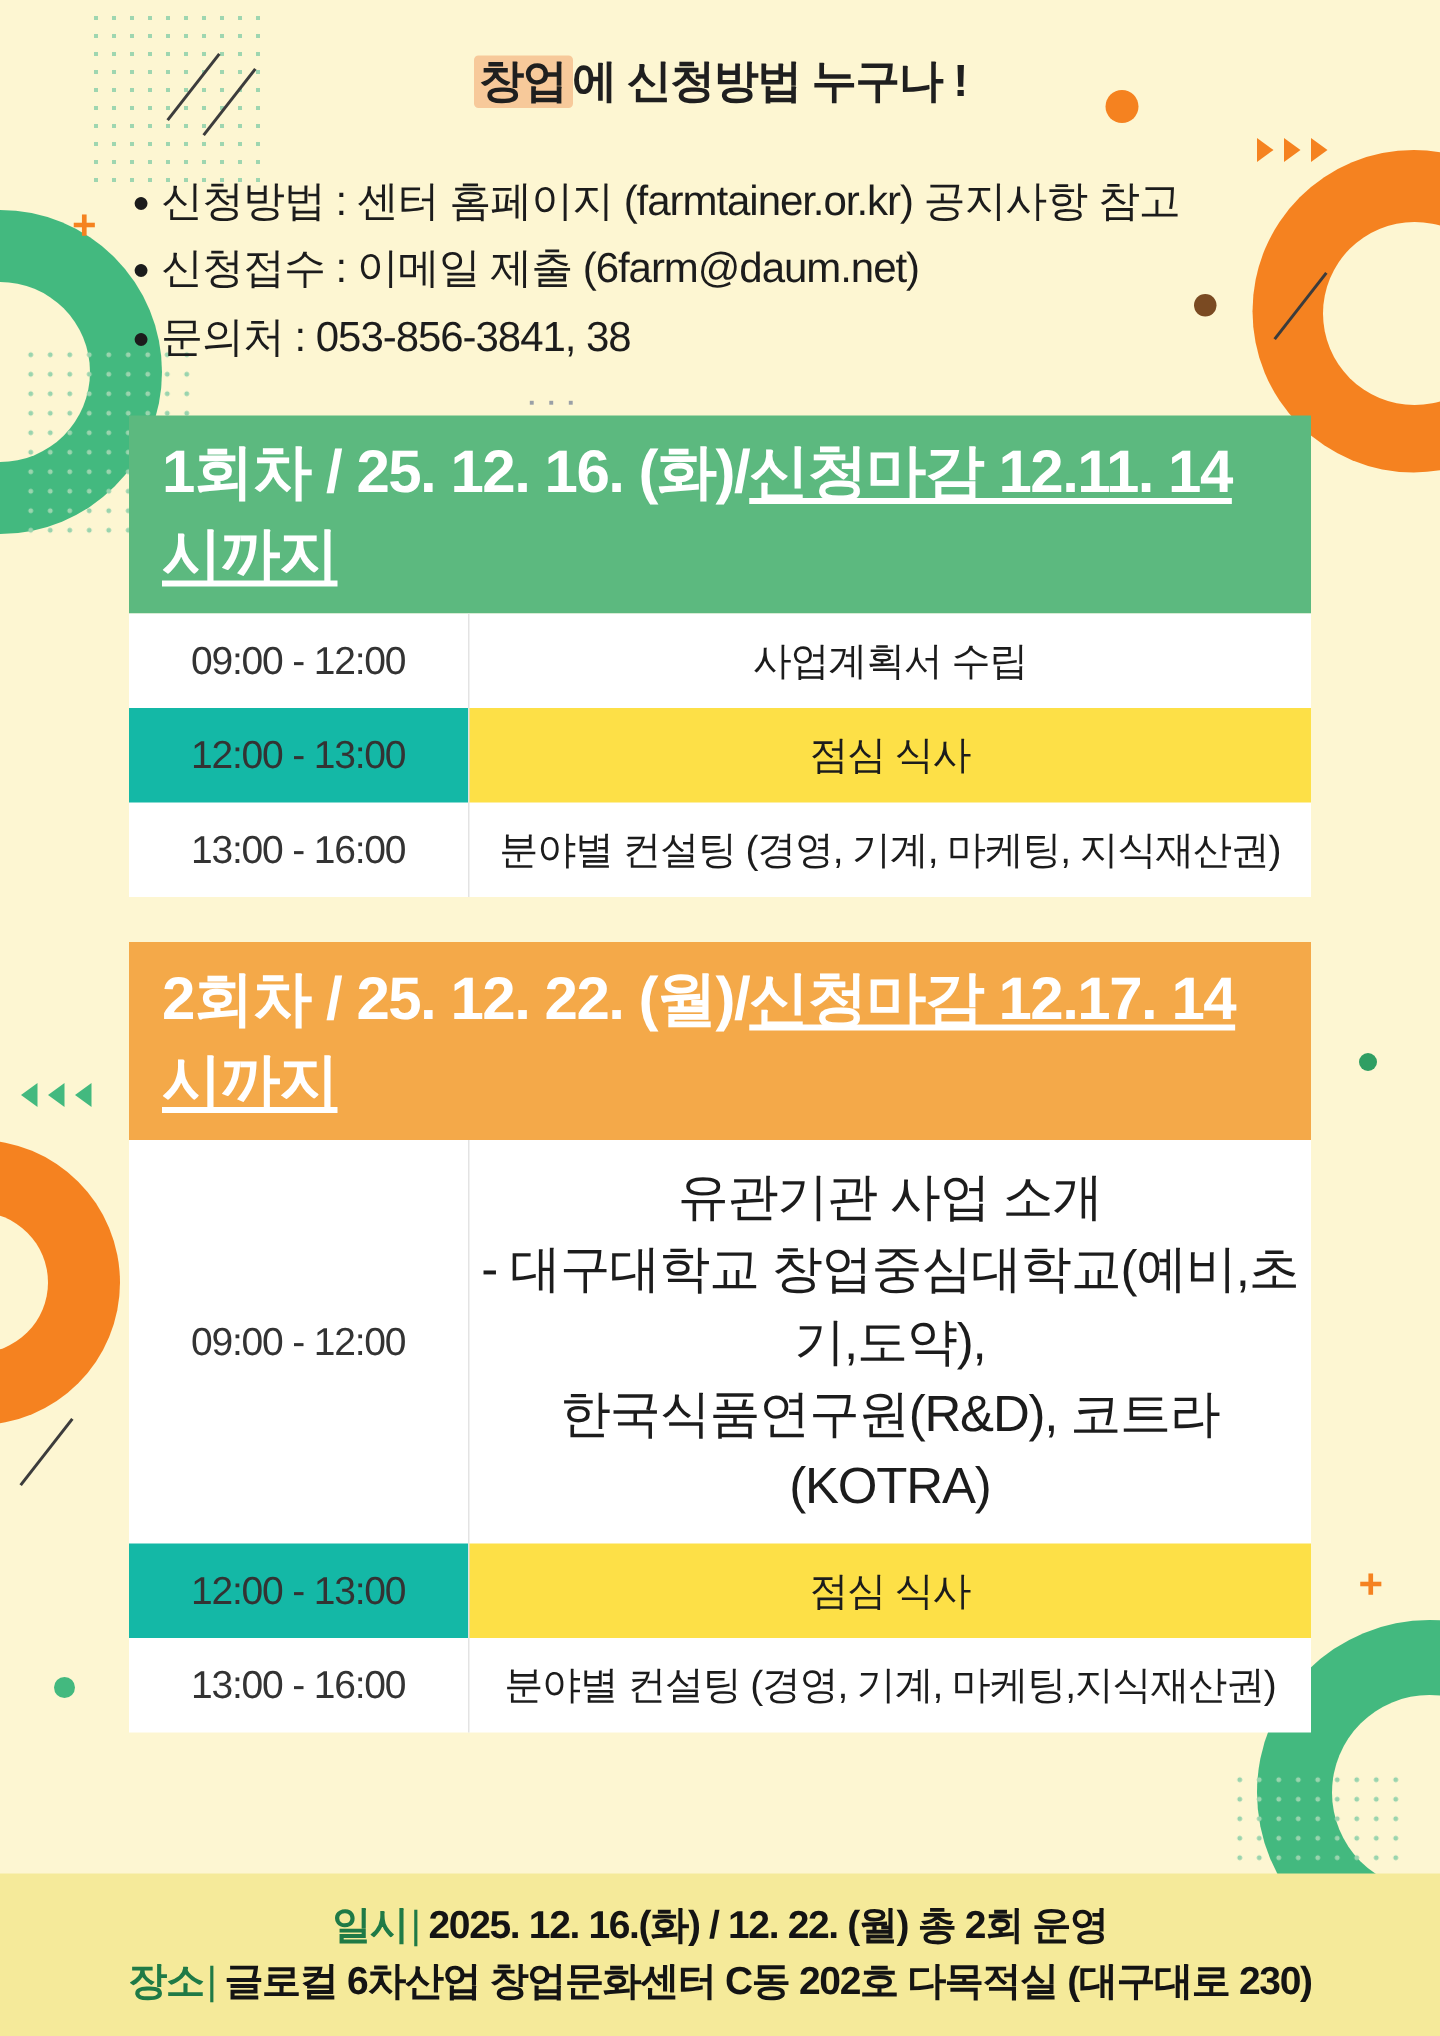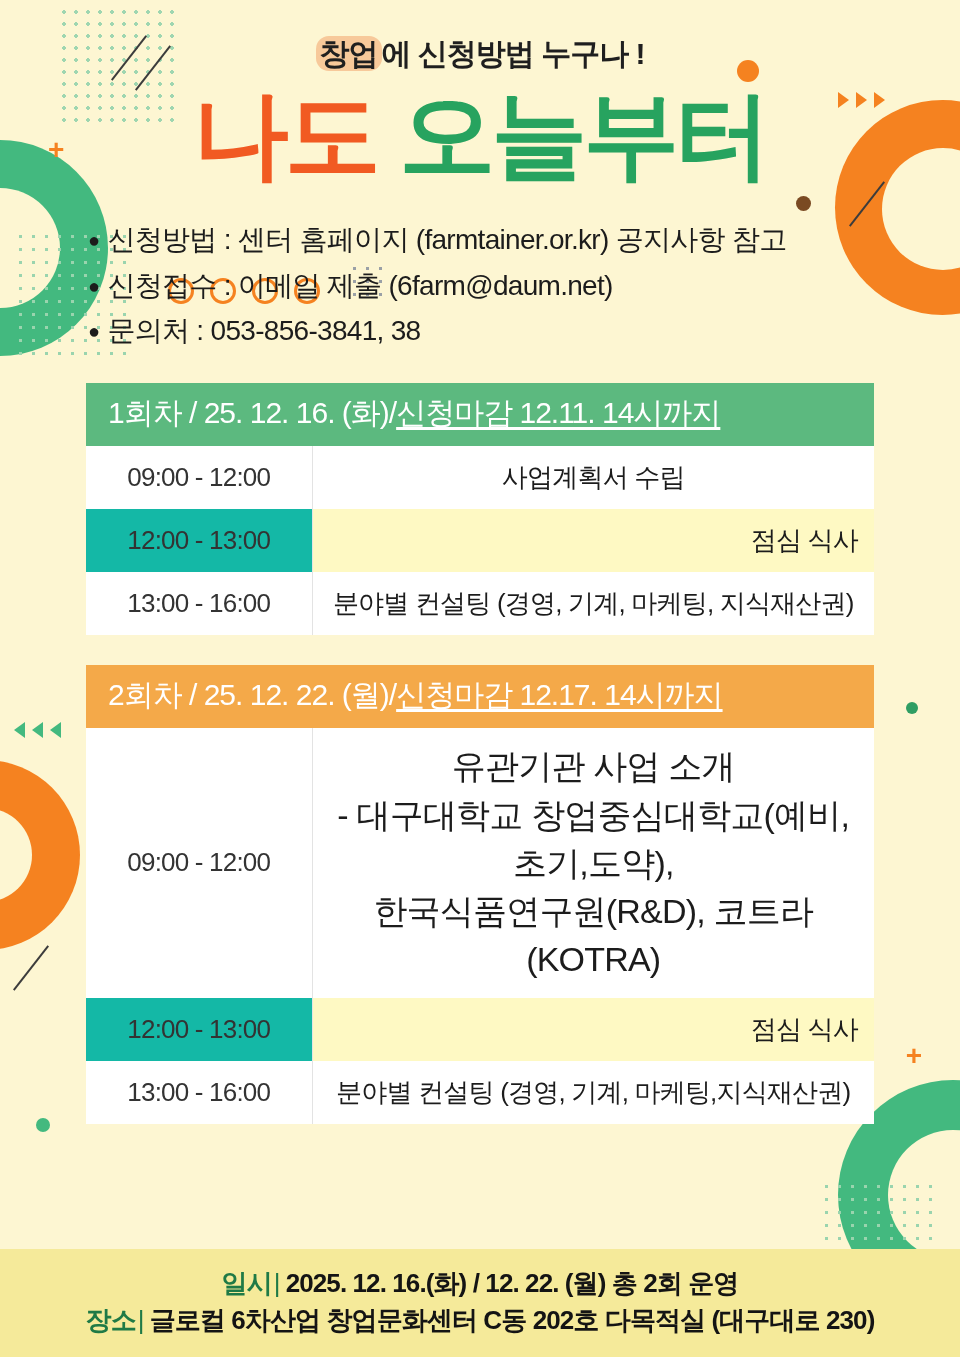--- a/index.html
+++ b/index.html
@@ -152,21 +152,21 @@
     text-align: center;
     margin-top: 34px;
     font-size: 30px;
     font-weight: bold;
     color: #1f1f1f;
     letter-spacing: -1px;
   }
   .kicker .hl {
     background: #f7c99a;
     padding: 1px 4px;
-    border-radius: 13px;
+    border-radius: 3px;
   }
 
   .title-line {
     text-align: center;
     font-weight: bold;
     letter-spacing: -4px;
     line-height: .96;
   }
   .title-1 {
     margin-top: 14px;
@@ -228,53 +228,53 @@
     font-size: 28px;
     color: #1c1c1c;
     line-height: 1.62;
     letter-spacing: -0.7px;
   }
   .bullet .mk { font-size: 20px; vertical-align: 2px; margin-right: 8px; }
 
   .table-block { margin: 30px 86px 0 86px; }
   .tbl-head {
     color: #fff;
-    font-size: 30px;
-    font-weight: normal;
+    font-size: 40px;
+    font-weight: bold;
     padding: 10px 16px 12px 22px;
     letter-spacing: -1px;
   }
   .tbl-head.green { background: #5cb97f; }
   .tbl-head.orange { background: #f4a949; }
   .tbl-head .u { text-decoration: underline; text-underline-offset: 4px; }
 
   table.sched {
     width: 100%;
     border-collapse: collapse;
     background: #fff;
   }
   table.sched td {
     font-size: 26px;
     color: #1c1c1c;
-    padding: 14px 16px;
+    padding: 14px 4px;
     letter-spacing: -0.8px;
     vertical-align: middle;
   }
   table.sched td.time {
     width: 226px;
     text-align: center;
     color: #333;
   }
   table.sched td.desc {
     text-align: center;
     border-left: 1px solid #e3e3e3;
     margin-top: 44px;
   }
   table.sched tr.alt td { background: #14b8a6; }
-  table.sched tr.alt td.desc { background: #fef9c3; text-align: right; }
+  table.sched tr.alt td.desc { background: #fde047; }
   .desc-multi { line-height: 1.42; font-size: 34px; }
 
   .footer {
     position: absolute;
     left: 0; right: 0; bottom: 0;
     background: #f5ea9a;
     padding: 16px 0 18px 0;
     z-index: 6;
   }
   .f-row {
@@ -341,24 +341,20 @@
 <div class="deco dot-solid dot-brown"></div>
 <div class="deco dot-solid dot-green-sm"></div>
 <div class="deco dot-solid dot-green-sm2"></div>
 
 <div class="content">
 
   <div class="kicker">
     <span class="hl">창업</span><span>에 신청방법 누구나 !</span>
   </div>
 
-  <div class="title-line title-1">
-    <span class="t-orange">나도</span>
-    <span class="t-green">오늘부터</span>
-  </div>
 
 
   <div class="bullets">
     <div class="bullet">
       <span class="mk">●</span><span>신청방법 : 센터 홈페이지 (farmtainer.or.kr) 공지사항 참고</span>
     </div>
     <div class="bullet">
       <span class="mk">●</span><span>신청접수 : 이메일 제출 (6farm@daum.net)</span>
     </div>
     <div class="bullet">

